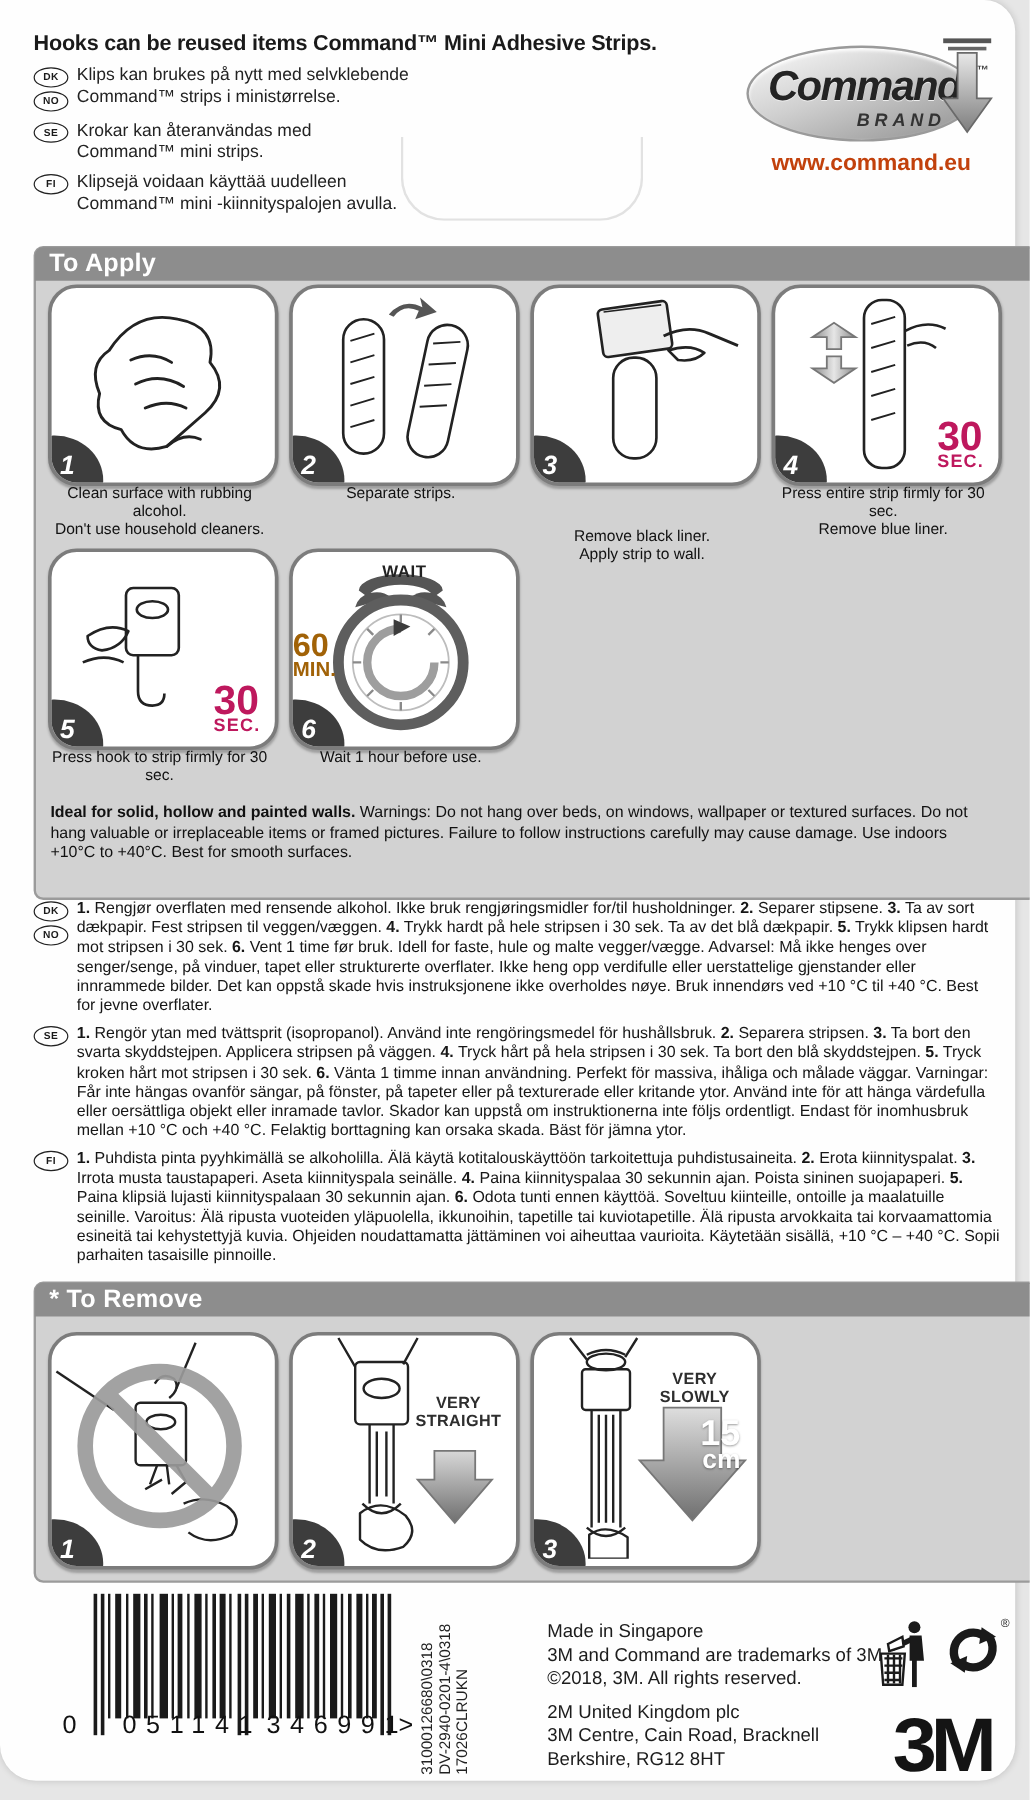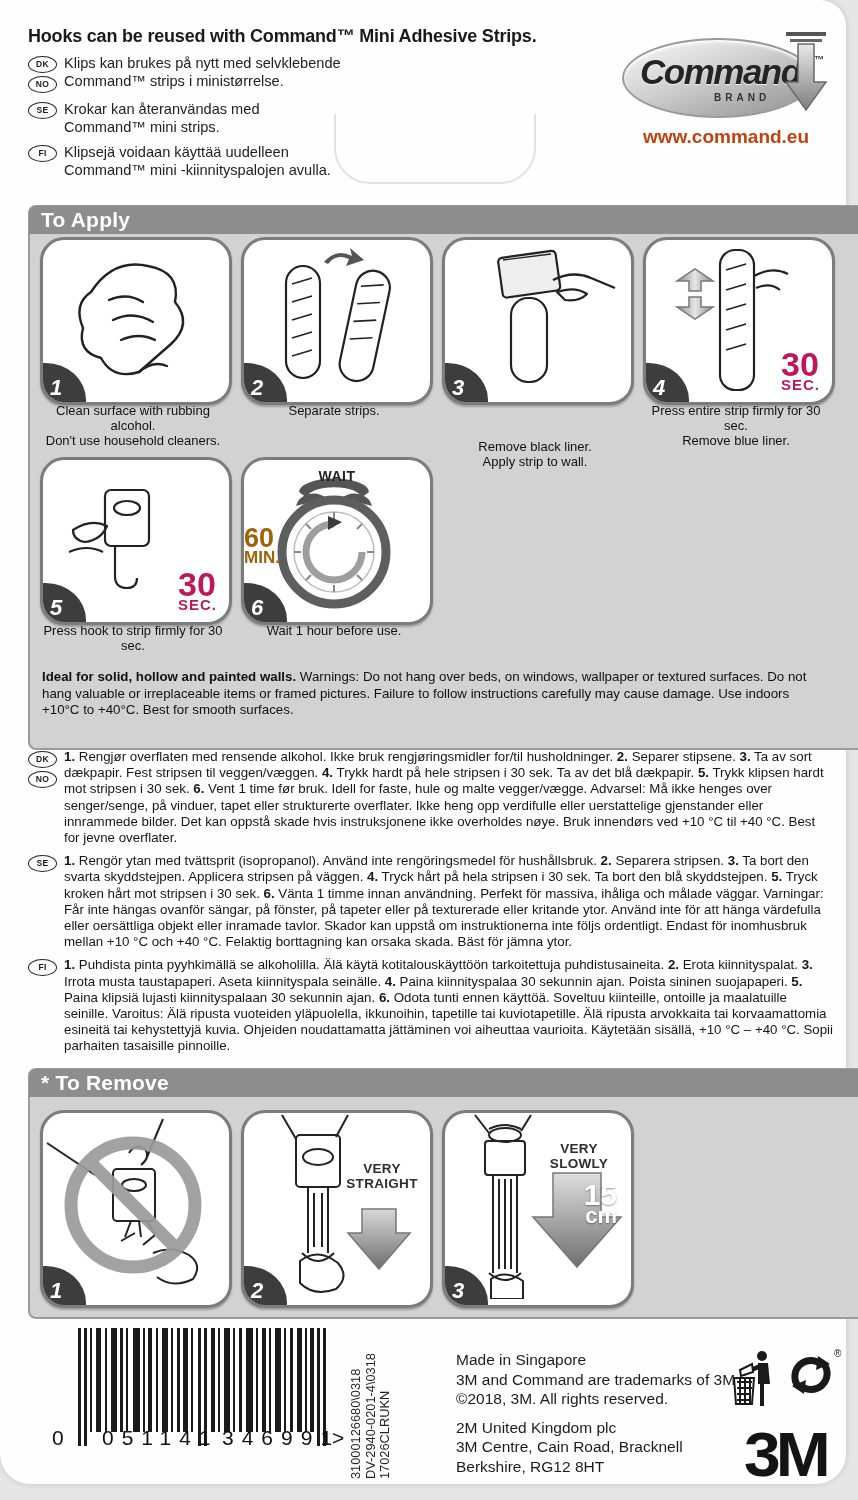--- a/index.html
+++ b/index.html
@@ -9,21 +9,21 @@
   .hdr-title{position:absolute;left:28px;top:26px;font-size:18px;font-weight:bold;letter-spacing:-.2px;}
   .hdr-trans{position:absolute;left:28px;top:54px;width:400px;}
   .trans-row{display:flex;margin-bottom:7px;}
   .badge-col{width:36px;flex:0 0 36px;display:flex;flex-direction:column;gap:3px;padding-top:2px;}
   .lang-badge{width:27px;height:15px;border:1.7px solid #222;border-radius:50%;font-size:8.5px;font-weight:bold;text-align:center;line-height:14px;letter-spacing:.3px;}
   .trans-lines{font-size:14.6px;line-height:18px;color:#222;}
   .hang-tab{position:absolute;left:334px;top:114px;width:198px;height:68px;border:2px solid #e2e2e2;border-top:none;border-radius:0 0 36px 36px;}
   .logo-wrap{position:absolute;left:618px;top:30px;width:216px;height:118px;}
   .logo-oval{position:absolute;left:4px;top:8px;width:188px;height:76px;border-radius:50%;background:linear-gradient(160deg,#fbfbfb 0%,#cfcfcf 45%,#8f8f8f 100%);border:2px solid #9a9a9a;box-shadow:inset 0 2px 3px #fff;}
   .logo-text{position:absolute;left:22px;top:22px;font-size:35px;font-weight:bold;font-style:italic;color:#242424;letter-spacing:-1.5px;text-shadow:0 1px 0 #eee;}
-  .logo-sub{position:absolute;left:96px;top:62px;font-size:10px;font-weight:bold;letter-spacing:4px;color:#333;}
+  .logo-sub{position:absolute;left:96px;top:62px;font-size:15px;font-weight:bold;letter-spacing:4px;color:#333;font-style:italic;}
   .logo-tm{position:absolute;left:196px;top:24px;font-size:10px;color:#444;font-weight:bold;}
   .logo-site{position:absolute;left:0;top:96px;width:216px;text-align:center;font-size:19px;font-weight:bold;color:#c2410c;}
   
   .section{position:absolute;background:#d2d2d2;border:2px solid #9b9b9b;border-radius:8px;padding-left:36px;}
   .section-bar{position:absolute;left:-1px;top:-1px;right:-1px;height:28px;background:#8d8d8d;border-radius:7px 7px 0 0;color:#fff;font-size:21px;font-weight:bold;padding-left:12px;line-height:27px;letter-spacing:.2px;}
   .step-card{position:absolute;width:186px;background:#fff;border:3px solid #7c7c7c;border-radius:24px;box-shadow:0 2px 2px rgba(0,0,0,.25);overflow:hidden;}
   .step-card svg{position:absolute;left:0;top:0;}
   .num-badge{position:absolute;left:-3px;bottom:-3px;width:46px;height:42px;background:#3d3d3d;border-radius:4px 88% 4px 20px;}
   .num-badge span{position:absolute;left:10px;bottom:4px;color:#fff;font-size:22px;font-weight:bold;font-style:italic;}
   .caption{position:absolute;text-align:center;font-size:13px;line-height:15px;color:#111;white-space:pre-line;}
@@ -54,21 +54,21 @@
   .tidyman{position:absolute;left:732px;top:1350px;}
   .greendot{position:absolute;left:788px;top:1352px;}
   .gd-r{position:absolute;left:834px;top:1348px;font-size:10px;color:#222;}
   .logo-3m{position:absolute;left:744px;top:1416px;font-size:66px;font-weight:bold;letter-spacing:-5px;color:#141414;transform:scaleY(.96);}
 </style>
 </head>
 <body>
 
 <div class="card">
 
-  <div class="hdr-title">Hooks can be reused with Command™ Mini Adhesive Strips.</div>
+  <div class="hdr-title">Hooks can be reused items Command™ Mini Adhesive Strips.</div>
 
   <div class="hdr-trans">
     <div class="trans-row">
       <div class="badge-col">
         <div class="lang-badge">DK</div>
         <div class="lang-badge">NO</div>
       </div>
       <div class="trans-lines">
         <div>Klips kan brukes på nytt med selvklebende</div>
         <div>Command™ strips i ministørrelse.</div>

